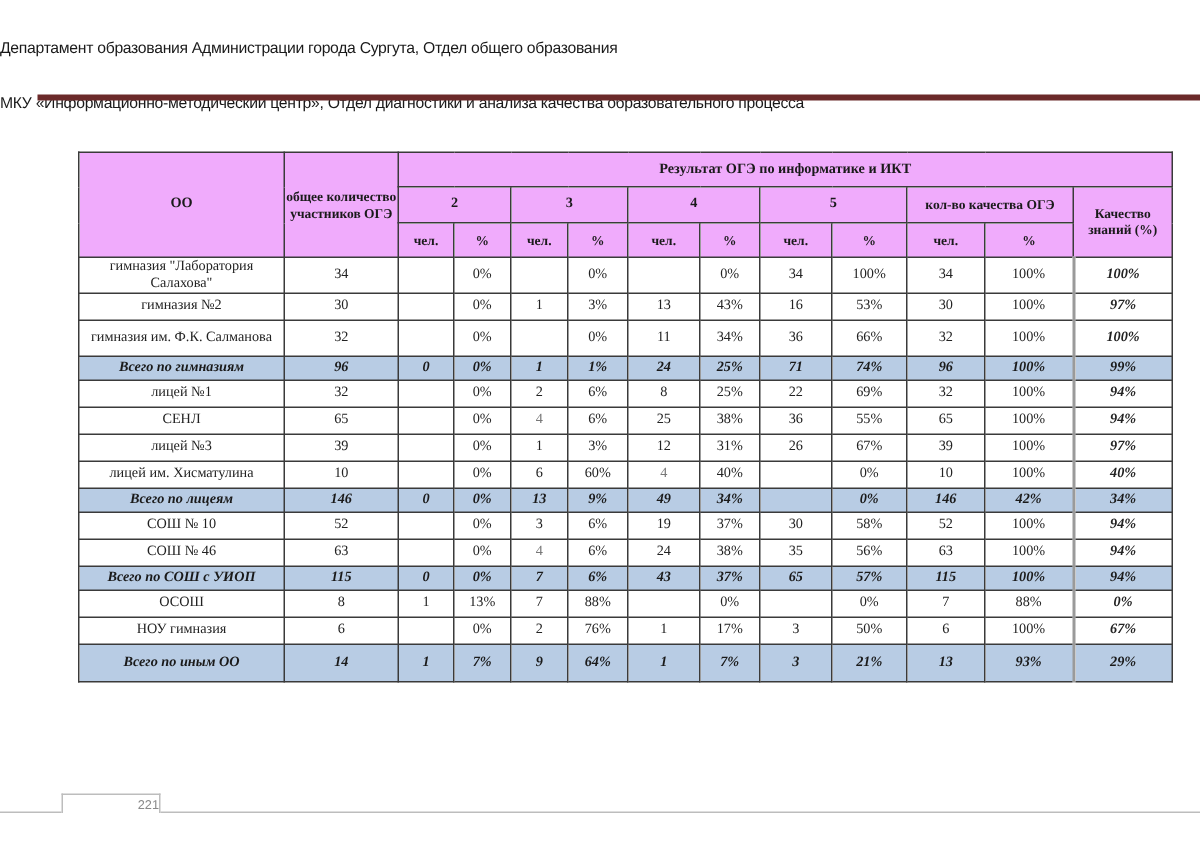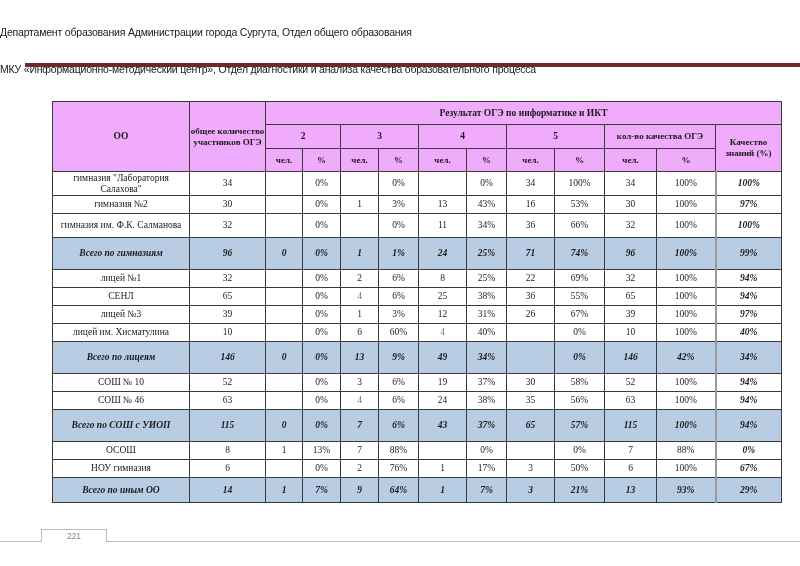--- a/index.html
+++ b/index.html
@@ -26,33 +26,33 @@
     border: 1px solid #3a3a3a; text-align: center; vertical-align: middle;
     padding: 0; overflow: hidden; line-height: 11px;
   }
   table.main th { background: #f0abfc; font-weight: bold; color: #1a1a1a; text-align: center; }
   table.main th.small { font-size: 9px; }
   tr.hr1 { height: 23px; }
   tr.hr2 { height: 24px; }
   tr.hr3 { height: 23px; }
   tr.r-tall { height: 24px; }
   tr.r { height: 18px; margin-top: 29px; }
-  tr.total { height: 32px; }
+  tr.total { height: 16px; }
   tr.total.last { height: 25px; }
   tr.total td { background: #b8cce4; font-weight: bold; font-style: italic; color: #1a1a1a; }
   td.q { font-weight: bold; font-style: italic; border-left: 2px solid #9a9a9a !important; }
   td.name { line-height: 11px; }
   td.lite { color: #777; }
   .footer-line {
     position: absolute; left: 0; right: 0; top: 541px; height: 0; border-top: 1px solid #bdbdbd;
   }
   .page-tab {
     position: absolute; left: 41px; top: 529px; width: 64px; height: 12px;
     border: 1px solid #bdbdbd; border-bottom: none; background: #fff;
-    text-align: center; font-family: "Liberation Sans", sans-serif; font-size: 8.5px; color: #8a8a8a; line-height: 13px;
+    text-align: right; font-family: "Liberation Sans", sans-serif; font-size: 8.5px; color: #8a8a8a; line-height: 13px;
   }
 </style>
 </head>
 <body>
 
 <div class="hdr-line l1">Департамент образования Администрации города Сургута, Отдел общего образования</div>
 <div class="hdr-line l2">МКУ «Информационно-методический центр», Отдел диагностики и анализа качества образовательного процесса</div>
 <div class="rule"></div>
 
 <table class="main">

